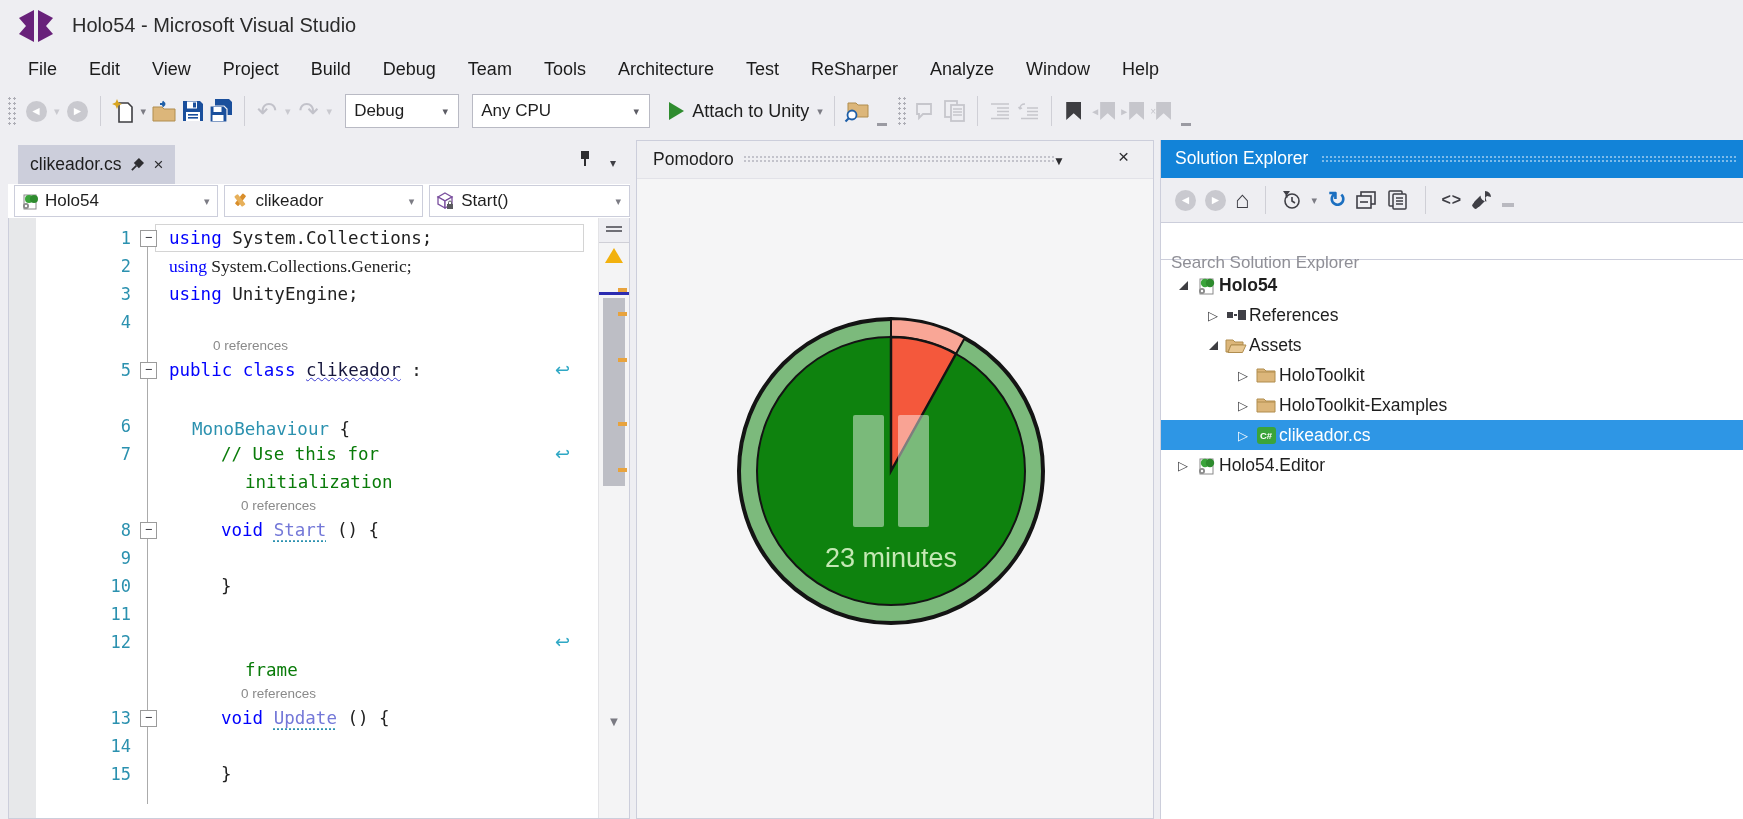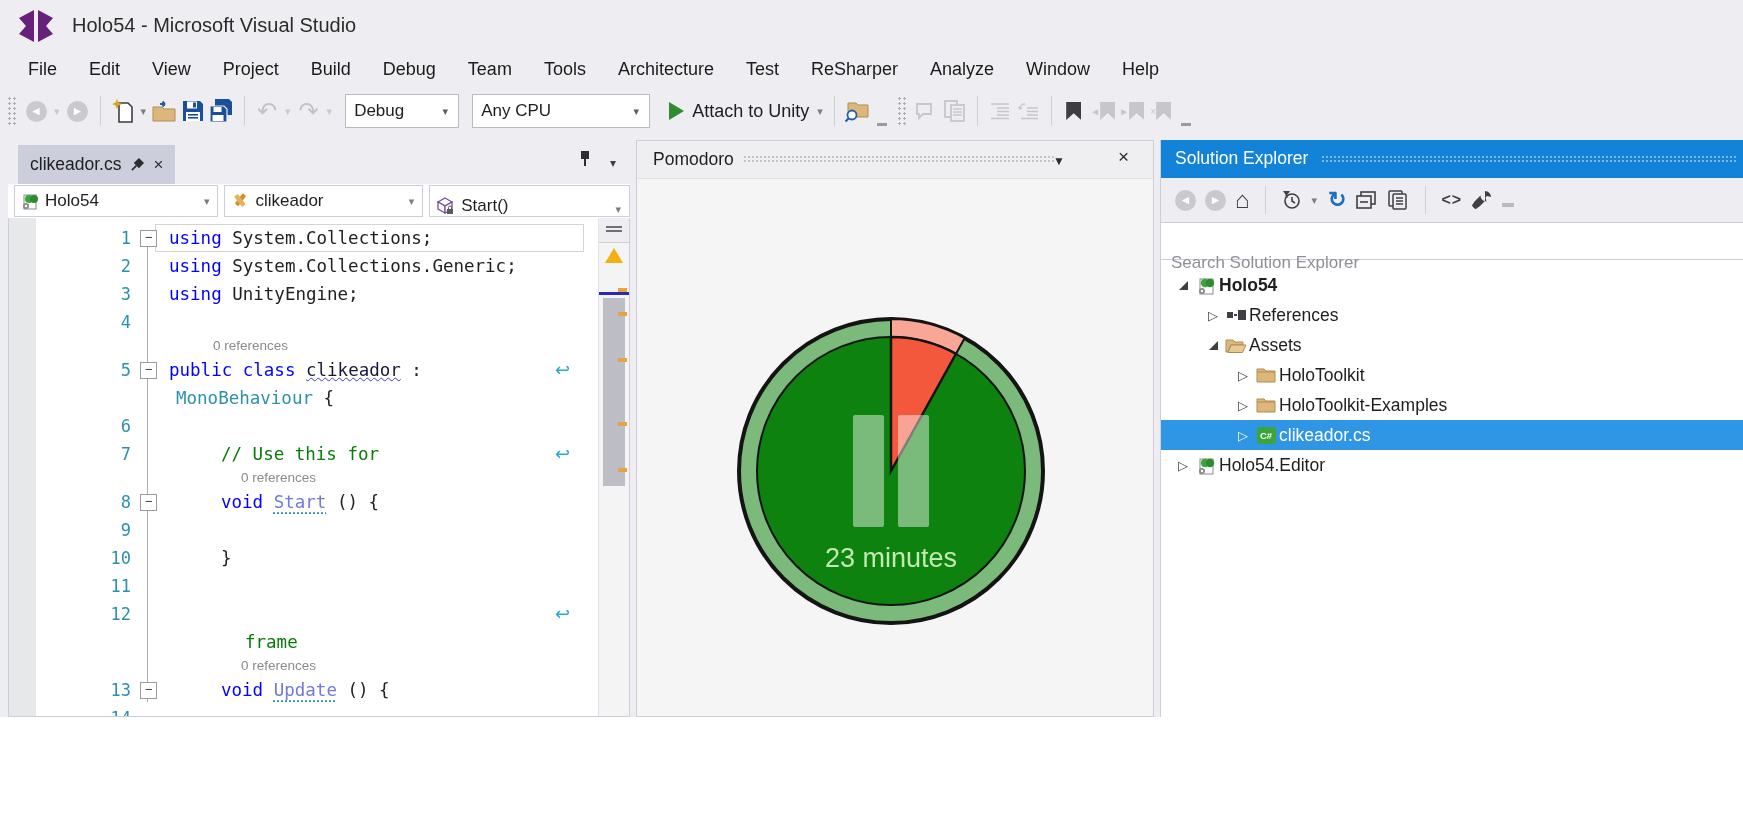--- a/index.html
+++ b/index.html
@@ -1,16 +1,16 @@
 <!DOCTYPE html>
 <html><head>
 <meta charset="utf-8">
 <style>
   html,body{margin:0;padding:0;}
-  .app{position:relative;width:1743px;height:717px;background:#EEEEF2;overflow:hidden;
+  .app{position:relative;width:1743px;height:819px;background:#EEEEF2;overflow:hidden;
        font-family:"Liberation Sans",sans-serif;color:#1E1E1E;}
   
   .titlebar{position:absolute;top:0;left:0;right:0;height:52px;}
   .vslogo{position:absolute;left:18px;top:10px;width:36px;height:32px;}
   .title-text{position:absolute;left:72px;top:14px;font-size:20px;color:#2B2B2B;}
   
   .menubar{position:absolute;top:52px;left:0;right:0;height:34px;display:flex;align-items:center;padding-left:12px;}
   .menu-item{padding:0 16px;font-size:18px;color:#1B1B1B;cursor:default;}
   
   .toolbar{position:absolute;top:86px;left:0;right:0;height:50px;display:flex;align-items:center;padding-left:4px;gap:3px;}
@@ -261,21 +261,21 @@
         <span class="caret">▾</span>
         </span>
       <span class="navbox" style="width:196px;">
         <svg width="18" height="18" viewBox="0 0 18 18">
           <rect x="7" y="1" width="4.5" height="13" rx="1" transform="rotate(38 9 8)" fill="#D98E2B"></rect>
           <rect x="7" y="2" width="4.5" height="13" rx="1" transform="rotate(-38 9 9)" fill="#E7B05A"></rect>
         </svg>
         <span class="lbl">clikeador</span>
         <span class="caret">▾</span>
         </span>
-      <span class="navbox" style="width:198px;align-items:flex-end;">
+      <span class="navbox" style="width:198px;">
         <svg width="19" height="19" viewBox="0 0 19 19">
           <g stroke="#7A4F9E" stroke-width="1.3" fill="#fff">
             <path d="M9 1 L16 5 L9 9 L2 5 Z"></path>
               <path d="M2 5 L9 9 L9 16 L2 12 Z"></path>
               <path d="M16 5 L9 9 L9 16 L16 12 Z"></path>
           </g>
           <rect x="11" y="12" width="6" height="5" fill="#5A5A5E"></rect>
             <path d="M12.5 12 v-1.5 a1.5 1.5 0 0 1 3 0 V12" stroke="#5A5A5E" fill="none"></path>
         </svg>
         <span class="lbl">Start()</span>
@@ -288,50 +288,53 @@
         <div class="outline-line"></div>
         <div id="code-rows">
             <div class="crow">
               <div class="curline"></div>
               <span class="ln">1</span>
               <span class="foldbox">−</span>
               <span class="ctext" style="left: 160px;"><span class="kw">using</span><span class="pl"> System.Collections;</span></span>
             </div>
             <div class="crow">
               <span class="ln">2</span>
-              <span class="ctext" style="left: 160px;"><span class="kw">using</span><span class="pl"> System.Collections.Generic;</span></span>
+              <span class="ctext" style="left: 160px; font-family: Liberation Serif, serif;"><span class="kw">using</span><span class="pl"> System.Collections.Generic;</span></span>
             </div>
             <div class="crow">
               <span class="ln">3</span>
               <span class="ctext" style="left: 160px;"><span class="kw">using</span><span class="pl"> UnityEngine;</span></span>
             </div>
             <div class="crow">
               <span class="ln">4</span>
               <span class="ctext" style="left: 160px;"></span>
             </div>
             <div class="crow lens">
               <span class="lens-text" style="left: 204px;">0 references</span>
             </div>
             <div class="crow">
               <span class="ln">5</span>
               <span class="foldbox">−</span>
               <span class="ctext" style="left: 160px;"><span class="kw">public</span><span class="pl"> </span><span class="kw">class</span><span class="pl"> </span><span class="id">clikeador</span><span class="pl"> :</span></span>
               <span class="wrapmark">↩</span>
             </div>
             <div class="crow">
-              <span class="ctext" style="left: 167px;"><span class="ty">MonoBehaviour</span><span class="pl"> {</span></span>
+              <span class="ctext" style="left: 183px; margin-top: 31px;"><span class="ty">MonoBehaviour</span><span class="pl"> {</span></span>
             </div>
             <div class="crow">
               <span class="ln">6</span>
               <span class="ctext" style="left: 160px;"></span>
             </div>
             <div class="crow">
               <span class="ln">7</span>
               <span class="ctext" style="left: 212px;"><span class="cm">// Use this for</span></span>
               <span class="wrapmark">↩</span>
+            </div>
+            <div class="crow">
+              <span class="ctext" style="left: 236px;"><span class="cm">initialization</span></span>
             </div>
             <div class="crow lens">
               <span class="lens-text" style="left: 232px;">0 references</span>
             </div>
             <div class="crow">
               <span class="ln">8</span>
               <span class="foldbox">−</span>
               <span class="ctext" style="left: 212px;"><span class="kw">void</span><span class="pl"> </span><span class="mth">Start</span><span class="pl"> () {</span></span>
             </div>
             <div class="crow">

